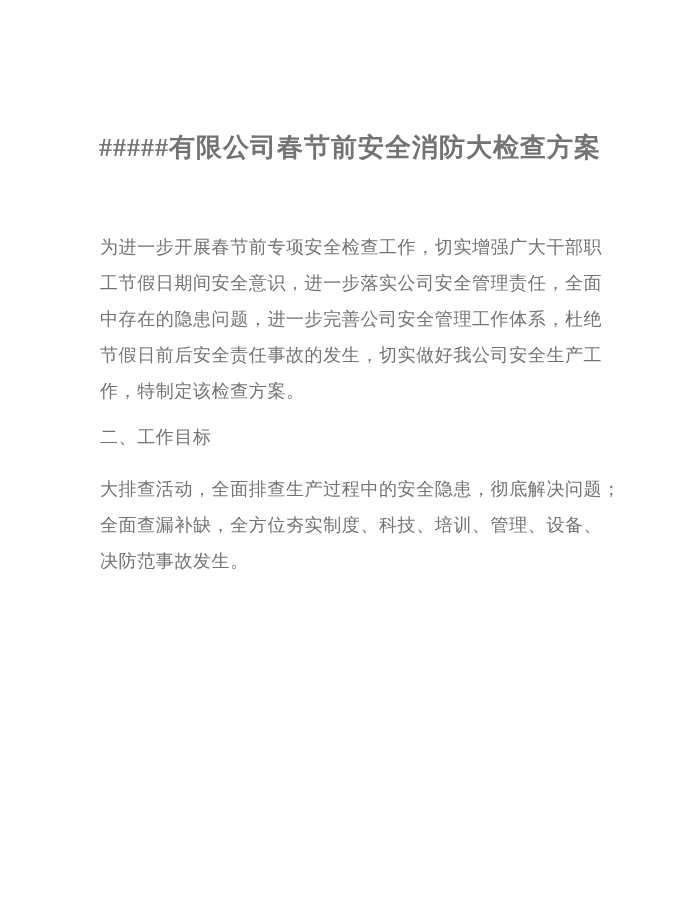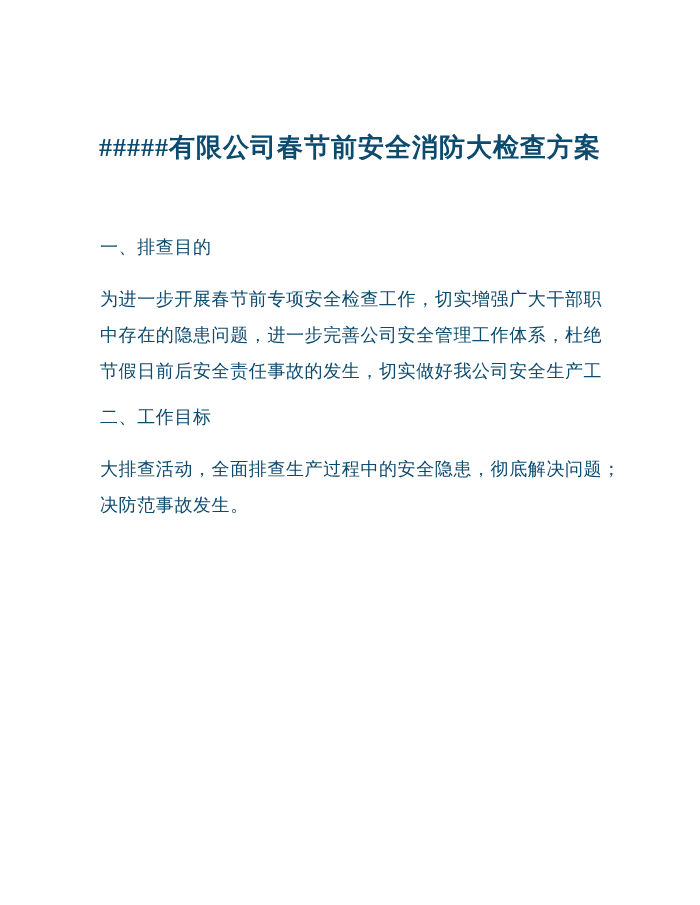--- a/index.html
+++ b/index.html
@@ -7,21 +7,21 @@
     padding: 0;
     background: #ffffff;
   }
   .page {
     position: relative;
     width: 700px;
     height: 905px;
     background: #ffffff;
     overflow: hidden;
     font-family: "Liberation Serif", "DejaVu Serif", serif;
-    color: #0c4a6e;
+    color: #737373;
   }
   .doc-title {
     margin: 130px 50px 0 50px;
     text-align: center;
     font-size: 26px;
     font-weight: bold;
     line-height: 36px;
     letter-spacing: 1px;
     white-space: nowrap;
   }
@@ -47,31 +47,33 @@
 </style>
 </head>
 <body>
 
 <div class="page">
 
   <h1 class="doc-title">#####有限公司春节前安全消防大检查方案</h1>
 
   <div class="content">
 
-    <div class="heading">一、排查目的</div>
 
     <p class="para">
       <span class="line">为进一步开展春节前专项安全检查工作，切实增强广大干部职</span>
+      <span class="line">工节假日期间安全意识，进一步落实公司安全管理责任，全面</span>
       <span class="line">中存在的隐患问题，进一步完善公司安全管理工作体系，杜绝</span>
       <span class="line">节假日前后安全责任事故的发生，切实做好我公司安全生产工</span>
+      <span class="line">作，特制定该检查方案。</span>
     </p>
 
     <div class="heading">二、工作目标</div>
 
     <p class="para">
       <span class="line">大排查活动，全面排查生产过程中的安全隐患，彻底解决问题；</span>
+      <span class="line">全面查漏补缺，全方位夯实制度、科技、培训、管理、设备、</span>
       <span class="line">决防范事故发生。</span>
     </p>
 
 
 
   </div>
 </div>
 
 </body></html>

